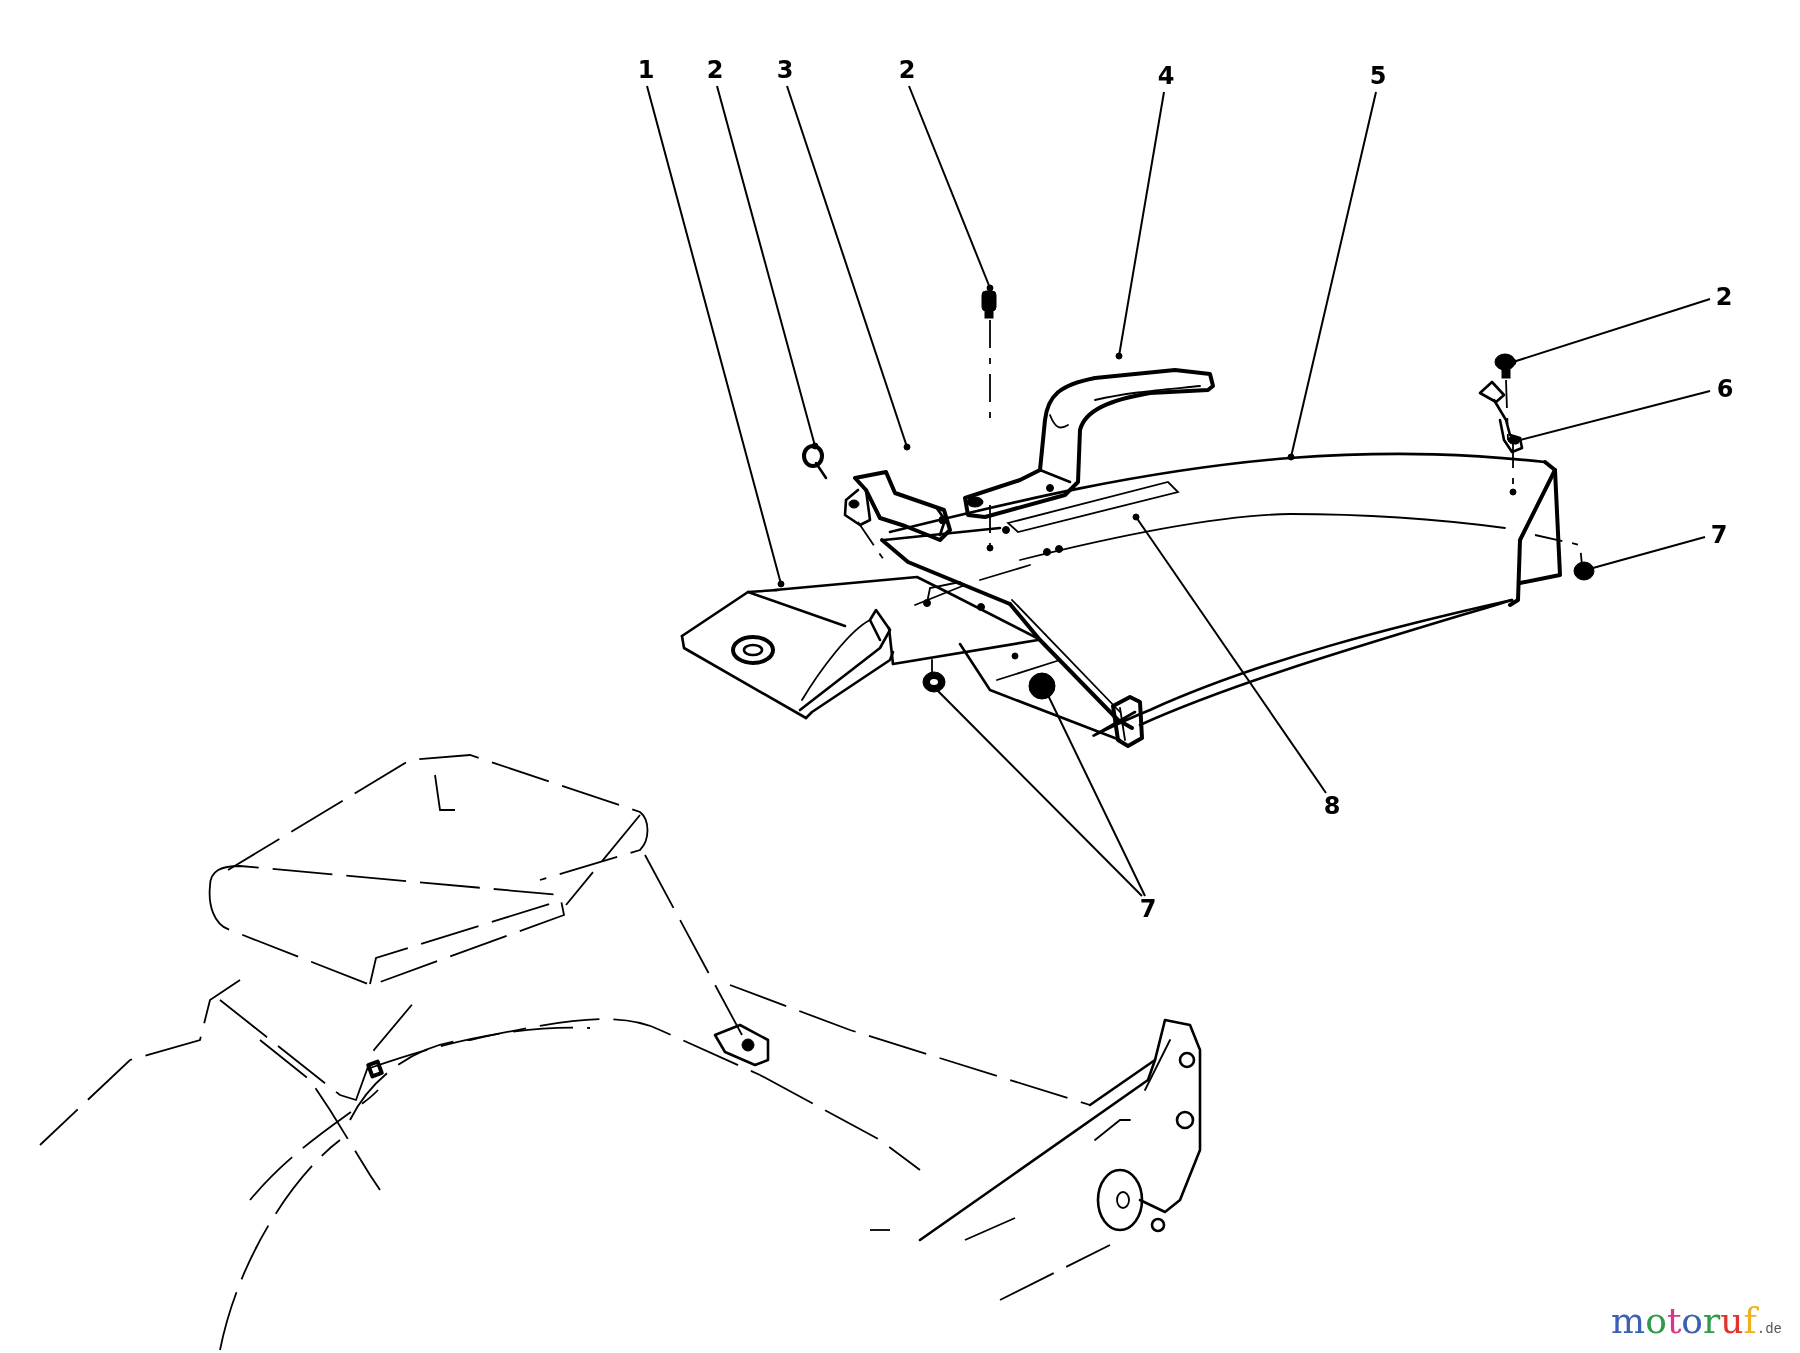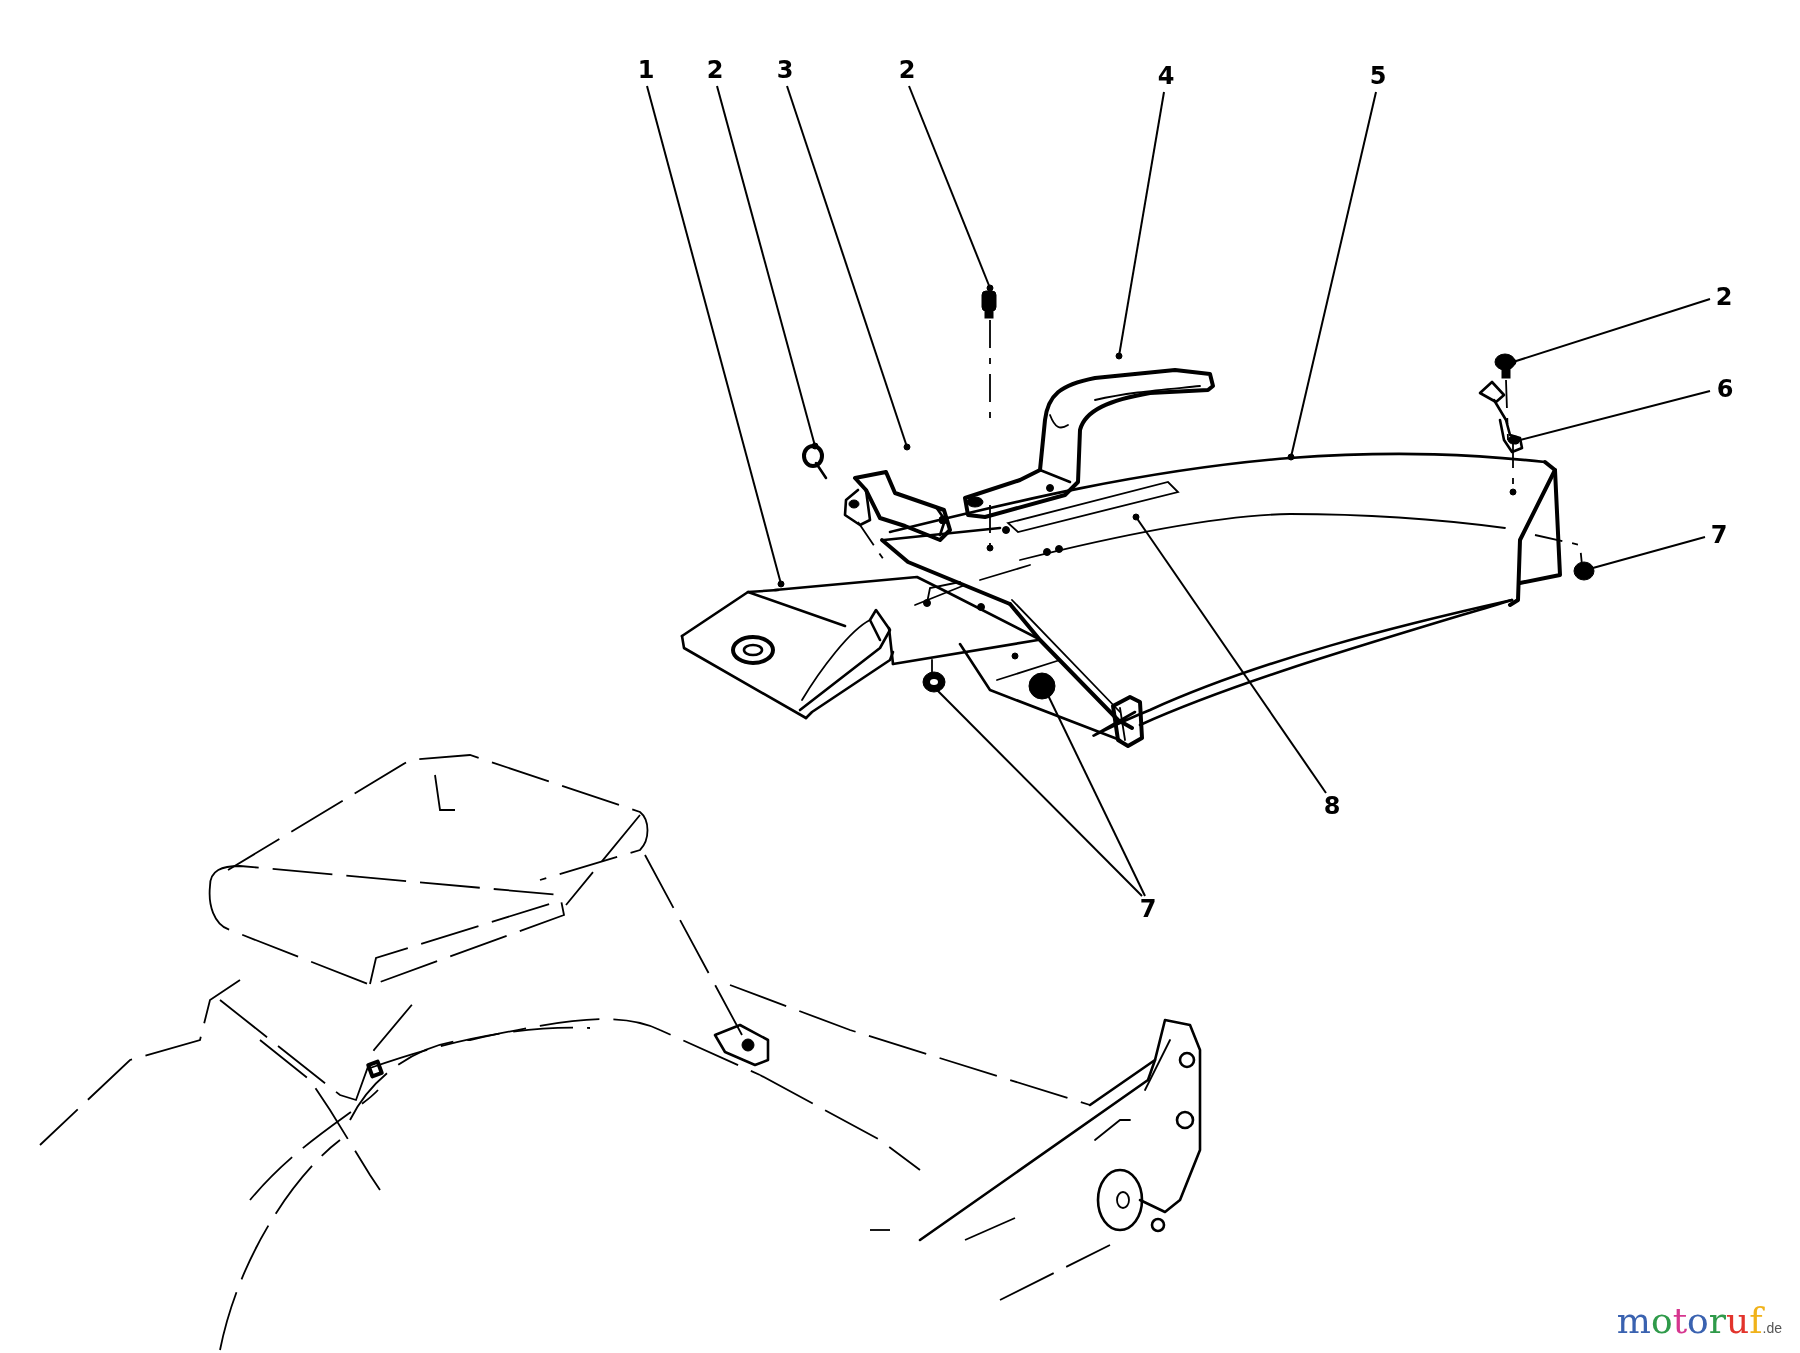--- a/index.html
+++ b/index.html
@@ -1,21 +1,21 @@
 <!DOCTYPE html>
 <html><head>
 <meta charset="utf-8">
 <style>
   html, body { margin: 0; padding: 0; background: #ffffff; }
   body { width: 1800px; height: 1353px; position: relative; overflow: hidden; font-family: "DejaVu Sans", sans-serif; }
   #diagram { position: absolute; left: 0; top: 0; width: 1800px; height: 1353px; }
   .lbl { position: absolute; font-family: "DejaVu Sans", sans-serif; font-weight: bold; font-size: 24px; color: #000; transform: translate(-50%, -50%); line-height: 1; }
   .wm { position: absolute; right: 18px; bottom: 12px; font-family: "DejaVu Serif", serif; font-size: 36px; letter-spacing: 0px; }
   .wm span { display: inline-block; }
-  .wm .tld { font-family: Liberation Sans, sans-serif; font-size: 14px; color: #555; }
+  .wm .tld { font-family: Liberation Mono, monospace; font-size: 14px; color: #555; }
   svg .thick { stroke: #000; stroke-width: 4; fill: none; stroke-linejoin: round; stroke-linecap: round; }
   svg .med { stroke: #000; stroke-width: 2.6; fill: none; stroke-linejoin: round; stroke-linecap: round; }
   svg .thin { stroke: #000; stroke-width: 1.8; fill: none; stroke-linecap: round; }
   svg .lead { stroke: #000; stroke-width: 2; fill: none; }
   svg .dash { stroke: #000; stroke-width: 1.8; fill: none; stroke-dasharray: 28 10 6 10; }
   svg .phantom { stroke: #000; stroke-width: 1.8; fill: none; stroke-dasharray: 60 14; }
   svg .fill { fill: #000; stroke: #000; }
 </style>
 </head>
 <body>

